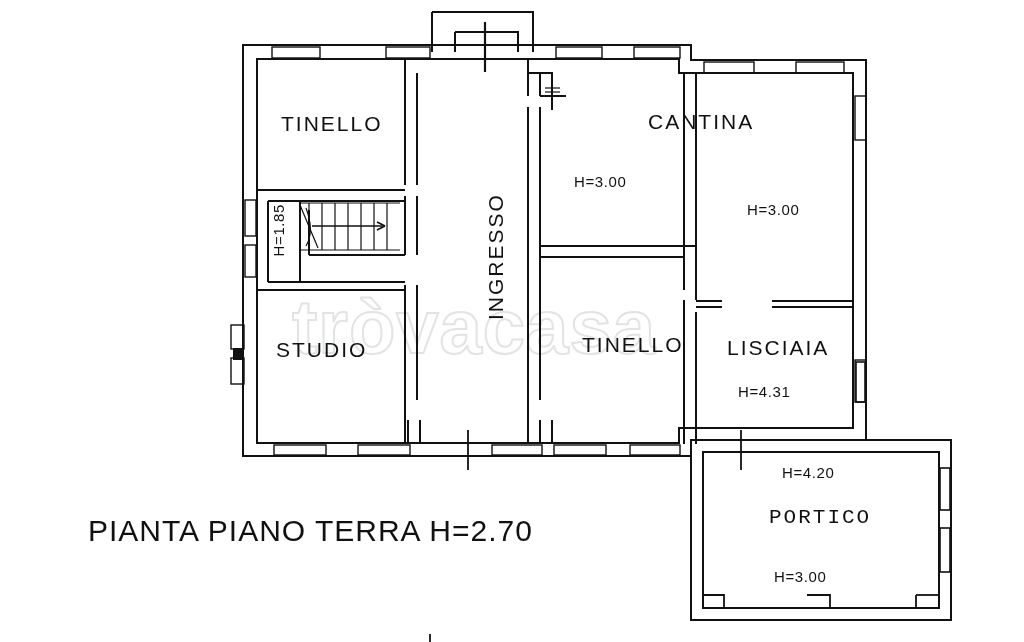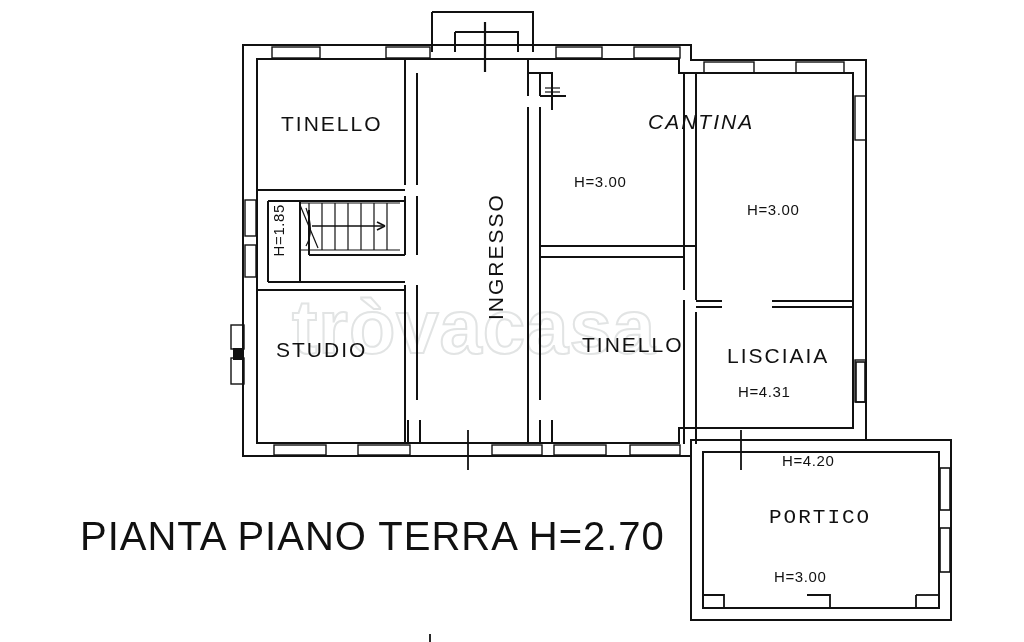--- a/index.html
+++ b/index.html
@@ -39,23 +39,23 @@
   }
   .label-height {
     font-size: 15px;
     letter-spacing: 0.6px;
   }
   .label-vertical {
     transform-origin: 0 0;
   }
   #title-block {
     position: absolute;
-    left: 80px;
+    left: 88px;
     top: 514px;
-    font-size: 40px;
+    font-size: 30px;
     letter-spacing: 1px;
     color: #111111;
     white-space: nowrap;
   }
   .watermark {
     position: absolute;
     left: 292px;
     top: 283px;
     font-size: 76px;
     font-weight: 700;
@@ -241,33 +241,33 @@
   </svg>
 
   <div class="room-label label-room-name" style="left:281px; top:112px;">TINELLO</div>
 
   <div class="room-label label-height label-vertical" style="left:287px; top:204px; transform: rotate(-90deg) translate(-100%, -100%);">H=1.85</div>
 
   <div class="room-label label-room-name" style="left:276px; top:338px;">STUDIO</div>
 
   <div class="room-label label-room-name label-vertical" style="left:484px; top:320px; transform: rotate(-90deg); transform-origin: 0 0;">INGRESSO</div>
 
-  <div class="room-label label-room-name" style="left:648px; top:110px;font-style:italic;">CANTINA</div>
+  <div class="room-label label-room-name" style="left:648px; top:110px;">CANTINA</div>
 
   <div class="room-label label-height" style="left:574px; top:173px;">H=3.00</div>
 
   <div class="room-label label-height" style="left:747px; top:201px;">H=3.00</div>
 
   <div class="room-label label-room-name" style="left:582px; top:333px;">TINELLO</div>
 
-  <div class="room-label label-room-name" style="left:727px; top:336px;margin-top:8px;">LISCIAIA</div>
+  <div class="room-label label-room-name" style="left:727px; top:336px;">LISCIAIA</div>
 
   <div class="room-label label-height" style="left:738px; top:383px;">H=4.31</div>
 
-  <div class="room-label label-height" style="left:782px; top:452px;text-align:center;">H=4.20</div>
+  <div class="room-label label-height" style="left:782px; top:464px;text-align:center;">H=4.20</div>
 
   <div class="room-label label-room-name" style="left:769px; top:506px;font-family:Liberation Mono, monospace;">PORTICO</div>
 
   <div class="room-label label-height" style="left:774px; top:568px;">H=3.00</div>
 
   <div id="title-block">PIANTA PIANO TERRA H=2.70</div>
 
 </div>
 
 </body></html>

